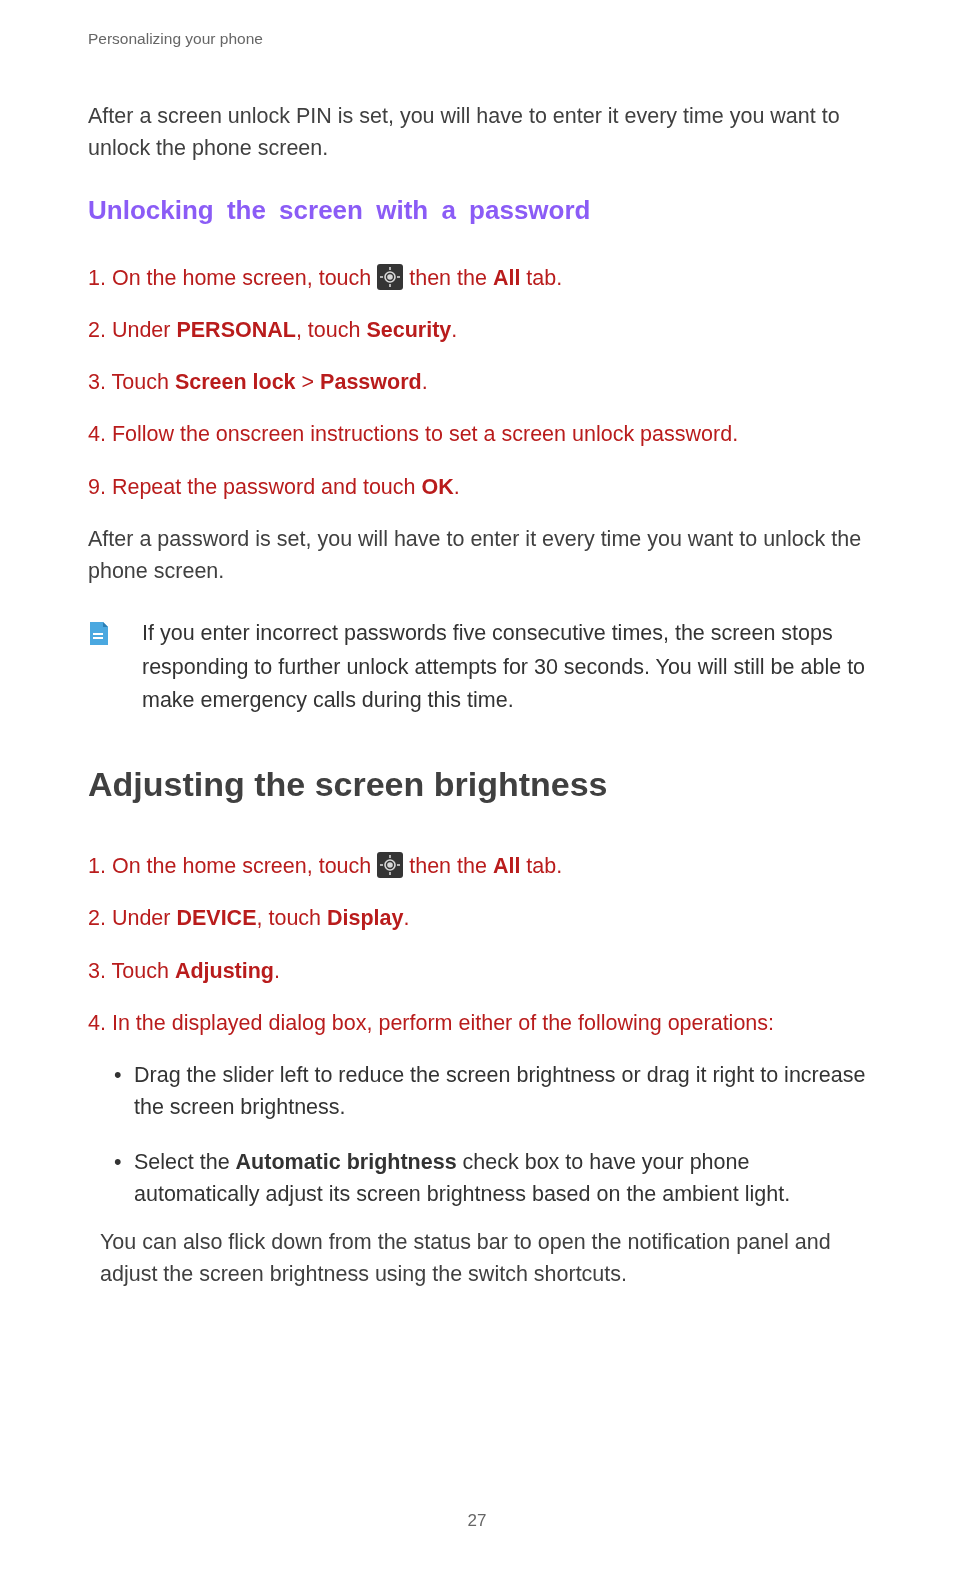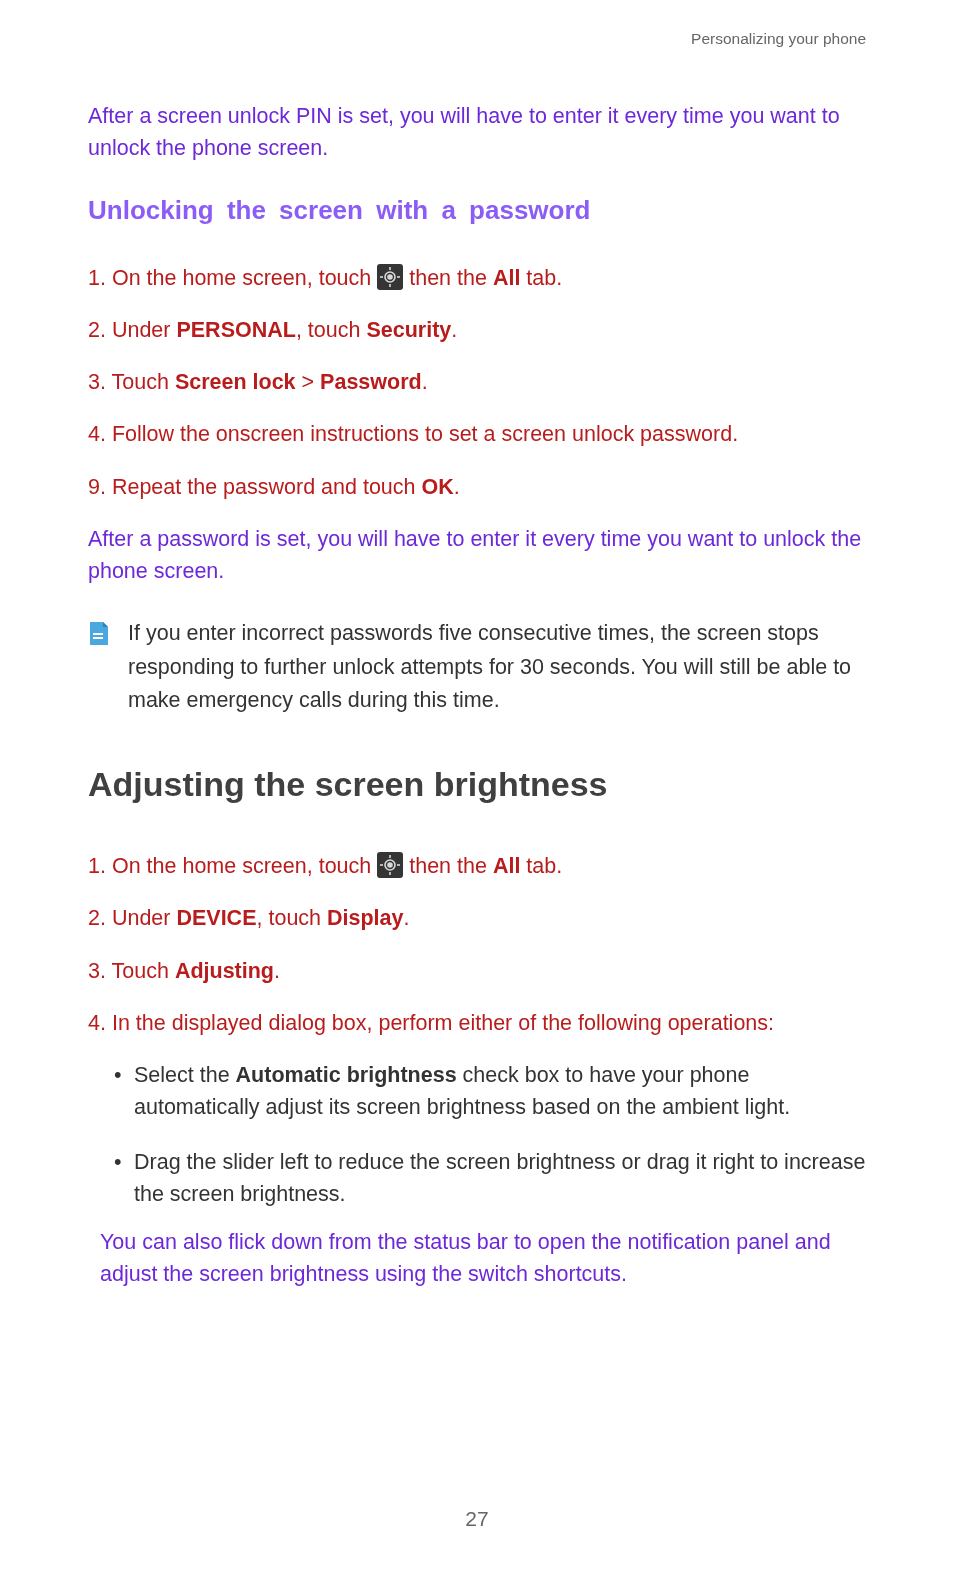--- a/index.html
+++ b/index.html
@@ -6,29 +6,28 @@
   body {
     width: 954px;
     height: 1577px;
     background: #fff;
     font-family: Arial, Helvetica, sans-serif;
     color: #333333;
     position: relative;
     padding: 30px 88px 0 88px;
   }
   .header-text {
-    text-align: right;
     font-size: 15.5px;
     color: #666666;
     margin-bottom: 52px;
   }
   .para {
     font-size: 21.5px;
     line-height: 1.5;
-    color: #6d28d9;
+    color: #404040;
     margin-bottom: 30px;
   }
   .section-subhead {
     font-size: 26px;
     color: #8b5cf6;
     margin-bottom: 36px;
     word-spacing: 6px;
   }
   .section-head {
     font-size: 34px;
@@ -49,21 +48,21 @@
     height: 26px;
     background: #353535;
     border-radius: 3px;
     vertical-align: -5px;
     position: relative;
   }
   .settings-icon svg { position: absolute; top: 2px; left: 2px; }
   .note-row {
     display: flex;
     align-items: flex-start;
-    gap: 18px;
+    gap: 32px;
     margin-bottom: 30px;
   }
   .note-icon {
     flex: 0 0 auto;
     margin-top: 4px;
   }
   .note-text {
     font-size: 21.5px;
     line-height: 1.55;
     color: #333333;
@@ -85,21 +84,21 @@
     position: absolute;
     left: 0;
     top: 0;
   }
   .pagenum {
     position: absolute;
     bottom: 46px;
     width: 100%;
     left: 0;
     text-align: center;
-    font-size: 21px;
+    font-size: 17px;
     color: #666666;
   }
   b { font-weight: bold; }
 </style>
 </head>
 <body>
 
 <div class="header-text">Personalizing your phone</div>
 
 <p class="para">After a screen unlock PIN is set, you will have to enter it every time you want to unlock the phone screen.</p>
@@ -166,21 +165,21 @@
   <span>2. Under </span><b>DEVICE</b><span>, touch </span><b>Display</b><span>.</span>
 </p>
 
 <p class="step">
   <span>3. Touch </span><b>Adjusting</b><span>.</span>
 </p>
 
 <p class="step">4. In the displayed dialog box, perform either of the following operations:</p>
 
 <div class="bullet-list">
+  <div class="bullet-item">Drag the slider left to reduce the screen brightness or drag it right to increase the screen brightness.</div>
   <div class="bullet-item">
     <span>Select the </span><b>Automatic brightness</b><span> check box to have your phone automatically adjust its screen brightness based on the ambient light.</span>
   </div>
-  <div class="bullet-item">Drag the slider left to reduce the screen brightness or drag it right to increase the screen brightness.</div>
 </div>
 
 <p class="para" style="margin-top:-6px;margin-left:12px;">You can also flick down from the status bar to open the notification panel and adjust the screen brightness using the switch shortcuts.</p>
 
 <div class="pagenum">27</div>
 
 </body></html>

